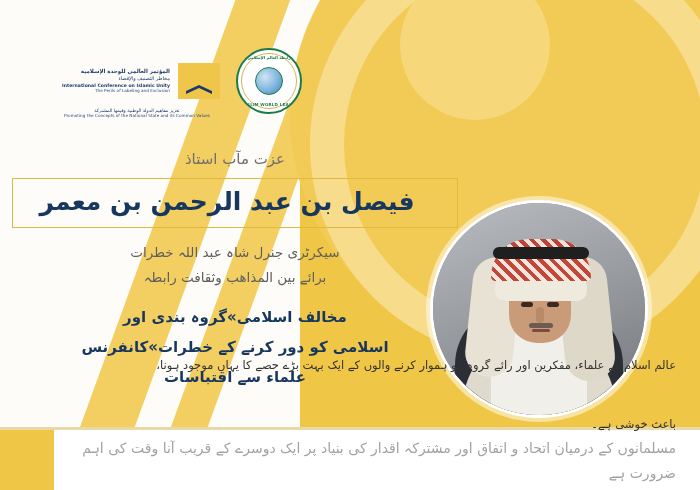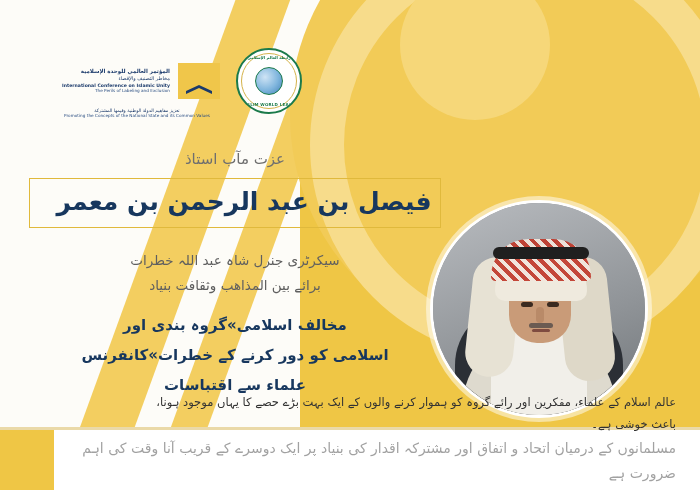--- a/index.html
+++ b/index.html
@@ -129,22 +129,22 @@
   .text-block{
     position:absolute;left:0;top:150px;width:470px;
     text-align:center;direction:rtl;
   }
   .eminence{
     font-size:15px;color:#6f6f6f;letter-spacing:1px;margin-bottom:10px;
   }
   .name-box{
     display:inline-block;
     border:1.6px solid #e0b93c;
-    padding:8px 8px 11px 26px;
-    margin:0 auto 20px auto;
+    padding:8px 42px 11px 26px;
+    margin:0 auto 12px auto;
   }
   .name{
     font-size:25px;color:#17375e;font-weight:bold;letter-spacing:0px;
     white-space:nowrap;
   }
   .role{
     font-size:13.5px;color:#5f5f5f;line-height:1.85;
   }
   .quote-title{
     margin-top:12px;
@@ -206,21 +206,21 @@
     position:absolute;left:60px;top:44px;width:96px;height:12px;
     background:#1f1f1f;border-radius:6px;
   }
 
   
   .bottom-text{
     position:absolute;left:70px;right:24px;bottom:4px;
     direction:rtl;text-align:right;color:#333333;
   }
   .bottom-text .line1{font-size:11.5px;line-height:1.9;}
-  .bottom-text .line2{font-size:11.5px;line-height:1.9;}
+  .bottom-text .line2{font-size:11.5px;line-height:1.9;margin-top:37px;}
   .bottom-text .line3{font-size:14px;line-height:1.8;color:#555;opacity:.55;}
 </style>
 </head>
 <body>
 
 <div id="card">
 
   <div class="bg-gold-block"></div>
   <div class="left-white"></div>
   <div class="diag-band"></div>
@@ -261,21 +261,21 @@
     <div class="l2">Promoting the Concepts of the National State and its Common Values</div>
   </div>
 
   <div class="text-block">
     <div class="eminence">عزت مآب استاذ</div>
     <div class="name-box">
       <div class="name">فیصل بن عبد الرحمن بن معمر</div>
     </div>
     <div class="role">
       <div>سیکرٹری جنرل شاہ عبد اللہ خطرات</div>
-      <div>برائے بین المذاهب وثقافت بنیاد</div>
+      <div>برائے بین المذاهب وثقافت رابطہ</div>
     </div>
     <div class="quote-title">
       <div>مخالف اسلامی»گروہ بندی اور</div>
       <div>اسلامی کو دور کرنے  کے خطرات»کانفرنس</div>
       <div>علماء سے اقتباسات</div>
     </div>
   </div>
 
   <div class="portrait-wrap">
     <div class="p-bg"></div>

